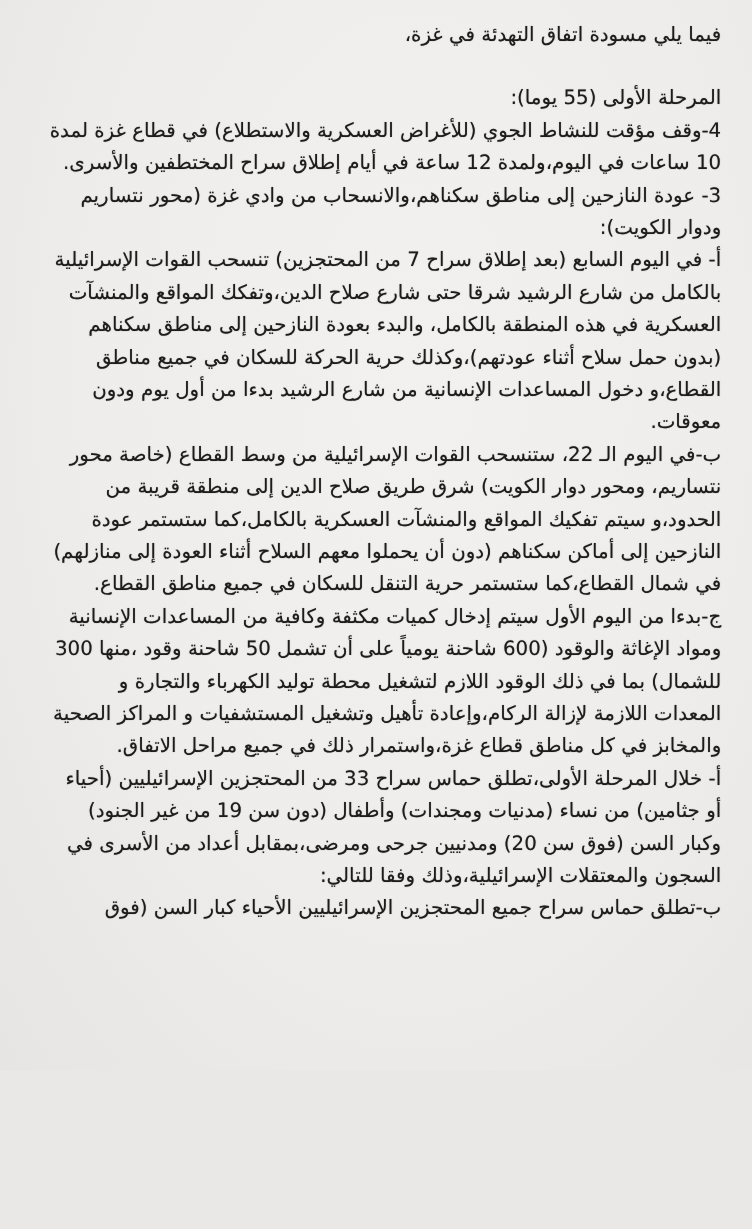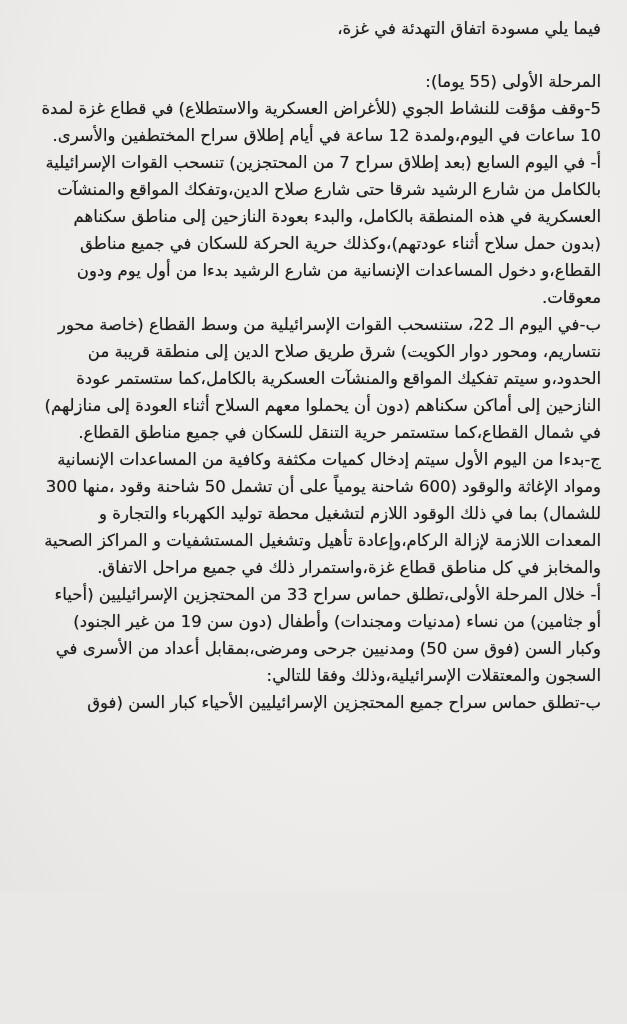--- a/index.html
+++ b/index.html
@@ -42,22 +42,23 @@
 <body>
 
 <div class="photo-page">
 
   <div class="doc-text" dir="rtl">
 
     <p>فيما يلي مسودة اتفاق التهدئة في غزة،</p>
 
     <div>
         <p class="gap-before">المرحلة الأولى (55 يوما):</p>
-        <p>5-وقف مؤقت للنشاط الجوي (للأغراض العسكرية والاستطلاع) في قطاع غزة لمدة 10 ساعات في اليوم،ولمدة 12 ساعة في أيام إطلاق سراح المختطفين والأسرى.</p>
+        <p>4-وقف مؤقت للنشاط الجوي (للأغراض العسكرية والاستطلاع) في قطاع غزة لمدة 10 ساعات في اليوم،ولمدة 12 ساعة في أيام إطلاق سراح المختطفين والأسرى.</p>
+        <p>3- عودة النازحين إلى مناطق سكناهم،والانسحاب من وادي غزة (محور نتساريم ودوار الكويت):</p>
         <p>أ- في اليوم السابع (بعد إطلاق سراح 7 من المحتجزين) تنسحب القوات الإسرائيلية بالكامل من شارع الرشيد شرقا حتى شارع صلاح الدين،وتفكك المواقع والمنشآت العسكرية في هذه المنطقة بالكامل، والبدء بعودة النازحين إلى مناطق سكناهم (بدون حمل سلاح أثناء عودتهم)،وكذلك حرية الحركة للسكان في جميع مناطق القطاع،و دخول المساعدات الإنسانية من شارع الرشيد بدءا من أول يوم ودون معوقات.</p>
         <p>ب-في اليوم الـ 22، ستنسحب القوات الإسرائيلية من وسط القطاع (خاصة محور نتساريم، ومحور دوار الكويت) شرق طريق صلاح الدين إلى منطقة قريبة من الحدود،و سيتم تفكيك المواقع والمنشآت العسكرية بالكامل،كما ستستمر عودة النازحين إلى أماكن سكناهم (دون أن يحملوا معهم السلاح أثناء العودة إلى منازلهم) في شمال القطاع،كما ستستمر حرية التنقل للسكان في جميع مناطق القطاع.</p>
         <p>ج-بدءا من اليوم الأول سيتم إدخال كميات مكثفة وكافية من المساعدات الإنسانية ومواد الإغاثة والوقود (600 شاحنة يومياً على أن تشمل 50 شاحنة وقود ،منها 300 للشمال) بما في ذلك الوقود اللازم لتشغيل محطة توليد الكهرباء والتجارة و المعدات اللازمة لإزالة الركام،وإعادة تأهيل وتشغيل المستشفيات و المراكز الصحية والمخابز في كل مناطق قطاع غزة،واستمرار ذلك في جميع مراحل الاتفاق.</p>
-        <p>أ- خلال المرحلة الأولى،تطلق حماس سراح 33 من المحتجزين الإسرائيليين (أحياء أو جثامين) من نساء (مدنيات ومجندات) وأطفال (دون سن 19 من غير الجنود) وكبار السن (فوق سن 50) ومدنيين جرحى ومرضى،بمقابل أعداد من الأسرى في السجون والمعتقلات الإسرائيلية،وذلك وفقا للتالي:</p>
+        <p>أ- خلال المرحلة الأولى،تطلق حماس سراح 33 من المحتجزين الإسرائيليين (أحياء أو جثامين) من نساء (مدنيات ومجندات) وأطفال (دون سن 19 من غير الجنود) وكبار السن (فوق سن 20) ومدنيين جرحى ومرضى،بمقابل أعداد من الأسرى في السجون والمعتقلات الإسرائيلية،وذلك وفقا للتالي:</p>
         <p>ب-تطلق حماس سراح جميع المحتجزين الإسرائيليين الأحياء كبار السن (فوق</p>
       </div>
 
   </div>
 </div>
 
 </body></html>

